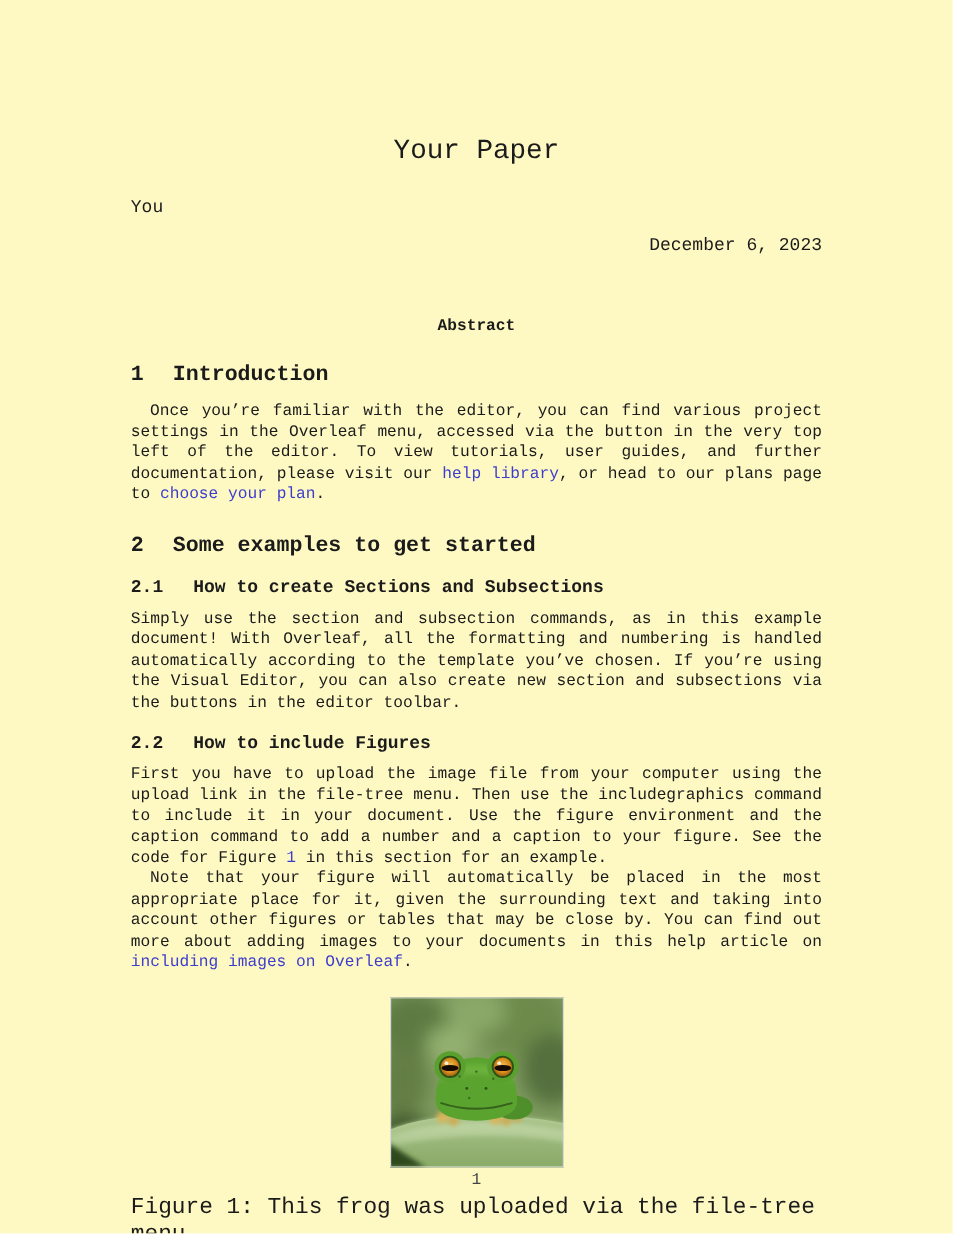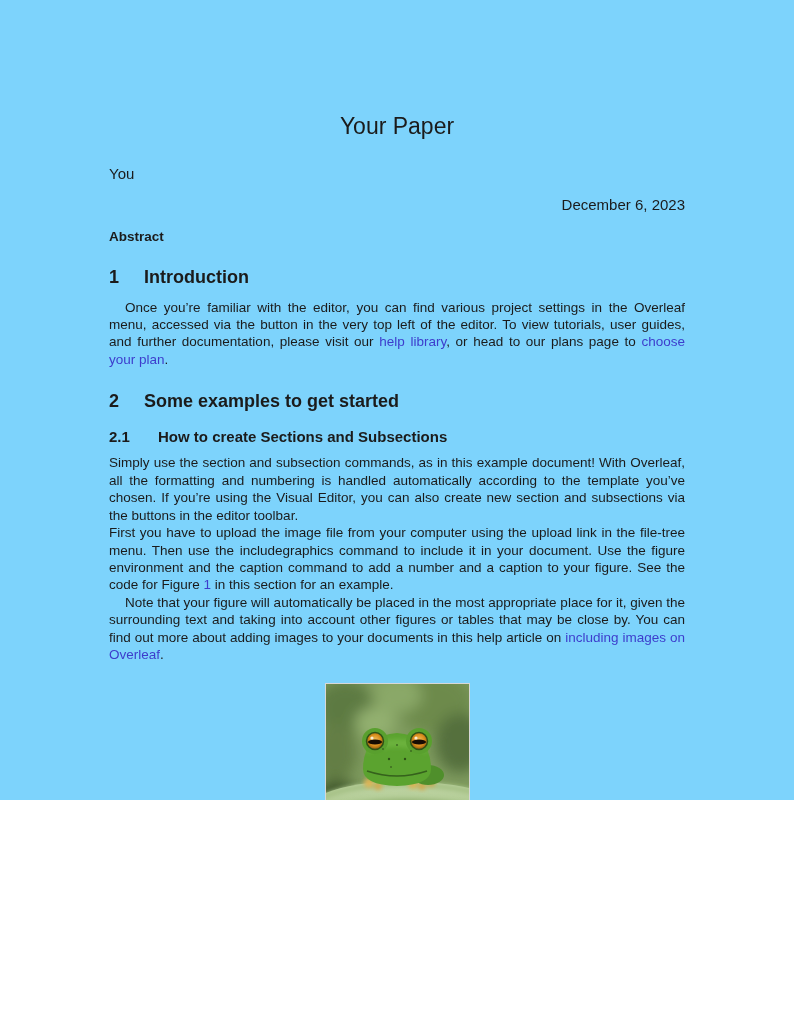--- a/index.html
+++ b/index.html
@@ -1,21 +1,21 @@
 <!DOCTYPE html>
 <html><head>
 <meta charset="utf-8">
 <style>
   html,body { margin:0; padding:0; background:#ffffff; }
   .page {
     position: relative;
     width: 794px;
-    height: 800px;
-    background: #7dd3fc;
-    font-family: Liberation Sans, sans-serif;
+    height: 1028px;
+    background: #fef9c3;
+    font-family: Liberation Mono, monospace;
     color: #1b1b1b;
     overflow: hidden;
   }
   .content {
     width: 576px;
     margin: 0 auto;
   }
   .title {
     margin: 112px 0 0 0;
     font-size: 23px;
@@ -27,24 +27,24 @@
     margin-top: 24px;
     font-size: 15px;
     text-align: left;
   }
   .date {
     margin-top: 14px;
     font-size: 15px;
     text-align: right;
   }
   .abstract-heading {
-    margin-top: 16px;
+    margin-top: 52px;
     font-size: 13.5px;
     font-weight: bold;
-    text-align: left;
+    text-align: center;
   }
   .abstract-body {
     margin-top: 8px;
     margin-left: 48px;
     margin-right: 48px;
     font-size: 13px;
   }
   h2.sec {
     margin: 24px 0 11px 0;
     font-size: 18px;
@@ -104,20 +104,21 @@
     <div class="abstract-heading">Abstract</div>
 
     <h2 class="sec"><span class="sec-num">1</span><span>Introduction</span></h2>
     <p class="body indent"><span>Once you’re familiar with the editor, you can find various project settings in the Overleaf menu, accessed via the button in the very top left of the editor. To view tutorials, user guides, and further documentation, please visit our </span><a class="link" href="#">help library</a><span>, or head to our plans page to </span><a class="link" href="#">choose your plan</a><span>.</span></p>
 
     <h2 class="sec"><span class="sec-num">2</span><span>Some examples to get started</span></h2>
 
     <h3 class="subsec"><span class="subsec-num">2.1</span><span>How to create Sections and Subsections</span></h3>
     <p class="body"><span>Simply use the section and subsection commands, as in this example document! With Overleaf, all the formatting and numbering is handled automatically according to the template you’ve chosen. If you’re using the Visual Editor, you can also create new section and subsections via the buttons in the editor toolbar.</span></p>
 
+    <h3 class="subsec"><span class="subsec-num">2.2</span><span>How to include Figures</span></h3>
     <p class="body"><span>First you have to upload the image file from your computer using the upload link in the file-tree menu. Then use the includegraphics command to include it in your document. Use the figure environment and the caption command to add a number and a caption to your figure. See the code for Figure </span><a class="link" href="#">1</a><span> in this section for an example.</span></p>
     <p class="body indent"><span>Note that your figure will automatically be placed in the most appropriate place for it, given the surrounding text and taking into account other figures or tables that may be close by. You can find out more about adding images to your documents in this help article on </span><a class="link" href="#">including images on Overleaf</a><span>.</span></p>
 
     <figure class="figure">
       <div class="figure-image">
         
         <svg width="145" height="142" viewBox="0 0 145 142" xmlns="http://www.w3.org/2000/svg">
           <defs>
             <filter id="bgblur" x="-30%" y="-30%" width="160%" height="160%">
                 <feGaussianBlur stdDeviation="7"></feGaussianBlur>

